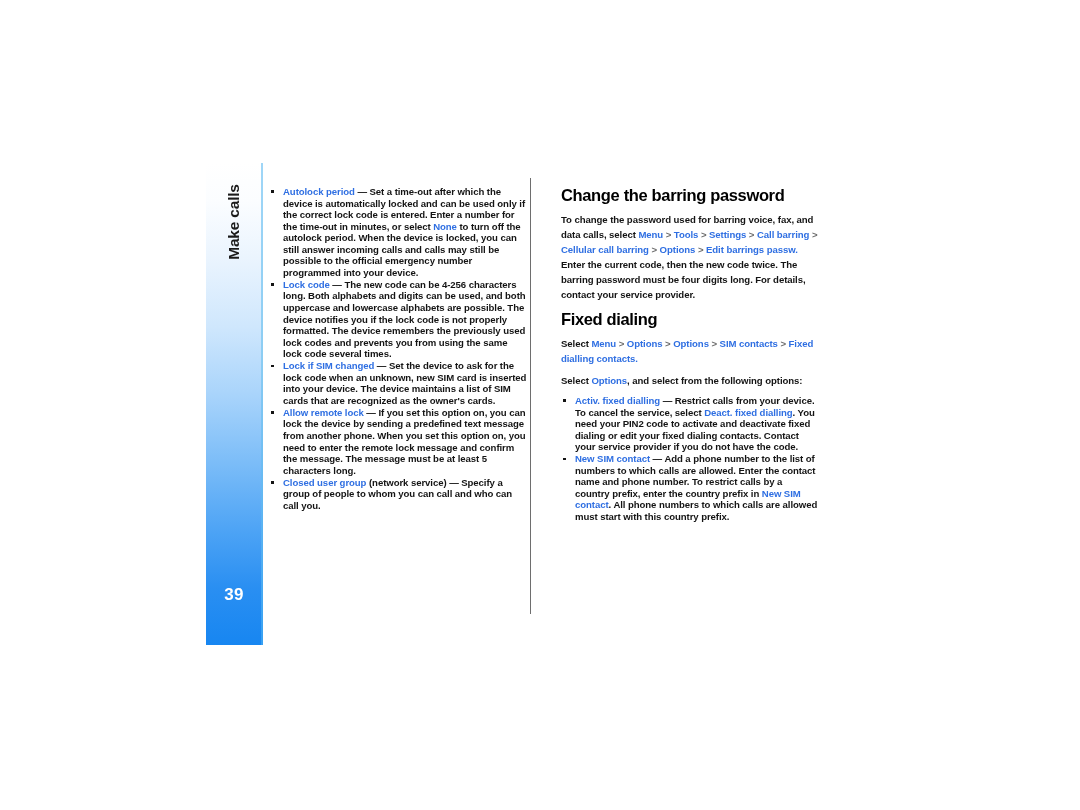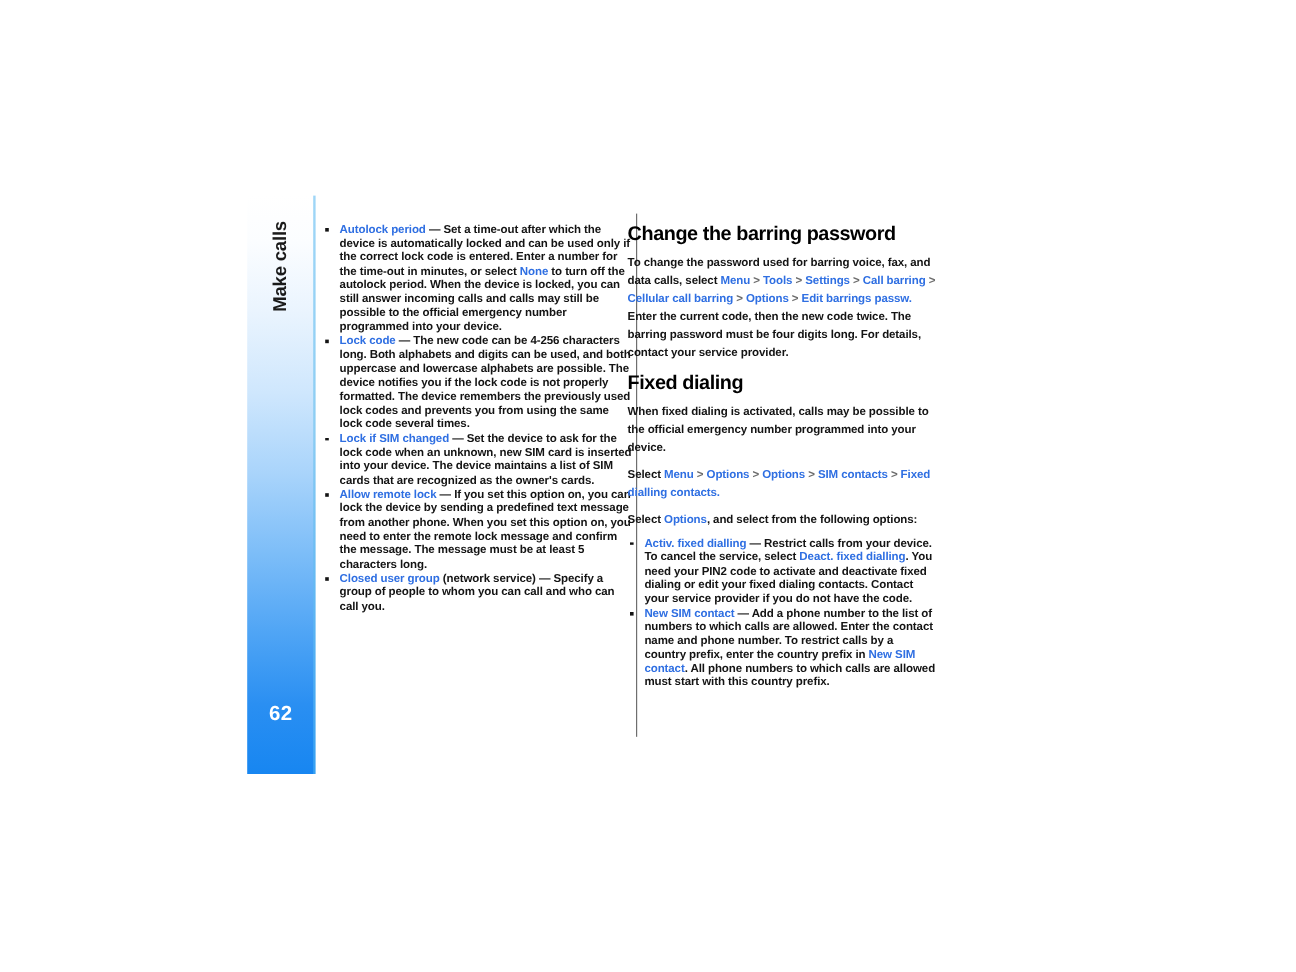--- a/index.html
+++ b/index.html
@@ -89,21 +89,21 @@
   
   .column {
     position: absolute;
     top: 186px;
     font-size: 9.6px;
     line-height: 11.55px;
     color: #141414;
     text-align: left;
   }
   #col-left  { left: 269px; width: 258px; }
-  #col-right { left: 523px; width: 258px; }
+  #col-right { left: 561px; width: 258px; }
 
   h2.heading {
     margin: 0 0 7px 0;
     font-size: 16.5px;
     line-height: 19px;
     font-weight: bold;
     color: #000000;
     letter-spacing: -0.35px;
     font-family: "Liberation Sans", "DejaVu Sans", sans-serif;
   }
@@ -146,21 +146,21 @@
   .sep { color: #6c6c6c; font-weight: bold; }
   .em-dash { color: #141414; }
 </style>
 </head>
 <body>
 
 <div id="page">
 
   <div id="side-tab">
     <div id="chapter-label">Make calls</div>
-    <div id="page-number">62</div>
+    <div id="page-number">39</div>
   </div>
   <div id="side-tab-edge"></div>
 
   <div id="col-divider"></div>
 
   <div id="col-left" class="column">
     <ul class="bullets">
 
       <li>
         <span class="dot"></span><span class="ui">Autolock period</span><span class="em-dash"> — </span><span>Set a time-out after which the device is automatically locked and can be used only if the correct lock code is entered. Enter a number for the time-out in minutes, or select </span><span class="ui">None</span><span> to turn off the autolock period. When the device is locked, you can still answer incoming calls and calls may still be possible to the official emergency number programmed into your device.</span>
@@ -187,21 +187,20 @@
   </div>
 
   <div id="col-right" class="column">
 
     <h2 class="heading">Change the barring password</h2>
 
     <p class="para"><span>To change the password used for barring voice, fax, and data calls, select </span><span class="ui">Menu</span><span class="sep"> &gt; </span><span class="ui">Tools</span><span class="sep"> &gt; </span><span class="ui">Settings</span><span class="sep"> &gt; </span><span class="ui">Call barring</span><span class="sep"> &gt; </span><span class="ui">Cellular call barring</span><span class="sep"> &gt; </span><span class="ui">Options</span><span class="sep"> &gt; </span><span class="ui">Edit barrings passw.</span><span> Enter the current code, then the new code twice. The barring password must be four digits long. For details, contact your service provider.</span></p>
 
     <h2 class="heading spaced">Fixed dialing</h2>
 
-    <p class="para">When fixed dialing is activated, calls may be possible to the official emergency number programmed into your device.</p>
 
     <p class="para"><span>Select </span><span class="ui">Menu</span><span class="sep"> &gt; </span><span class="ui">Options</span><span class="sep"> &gt; </span><span class="ui">Options</span><span class="sep"> &gt; </span><span class="ui">SIM contacts</span><span class="sep"> &gt; </span><span class="ui">Fixed dialling contacts</span><span class="ui">.</span></p>
 
 
     <p class="para tight"><span>Select </span><span class="ui">Options</span><span>, and select from the following options:</span></p>
 
     <ul class="bullets">
 
       <li>
         <span class="dot"></span><span class="ui">Activ. fixed dialling</span><span class="em-dash"> — </span><span>Restrict calls from your device. To cancel the service, select </span><span class="ui">Deact. fixed dialling</span><span>. You need your PIN2 code to activate and deactivate fixed dialing or edit your fixed dialing contacts. Contact your service provider if you do not have the code.</span>

